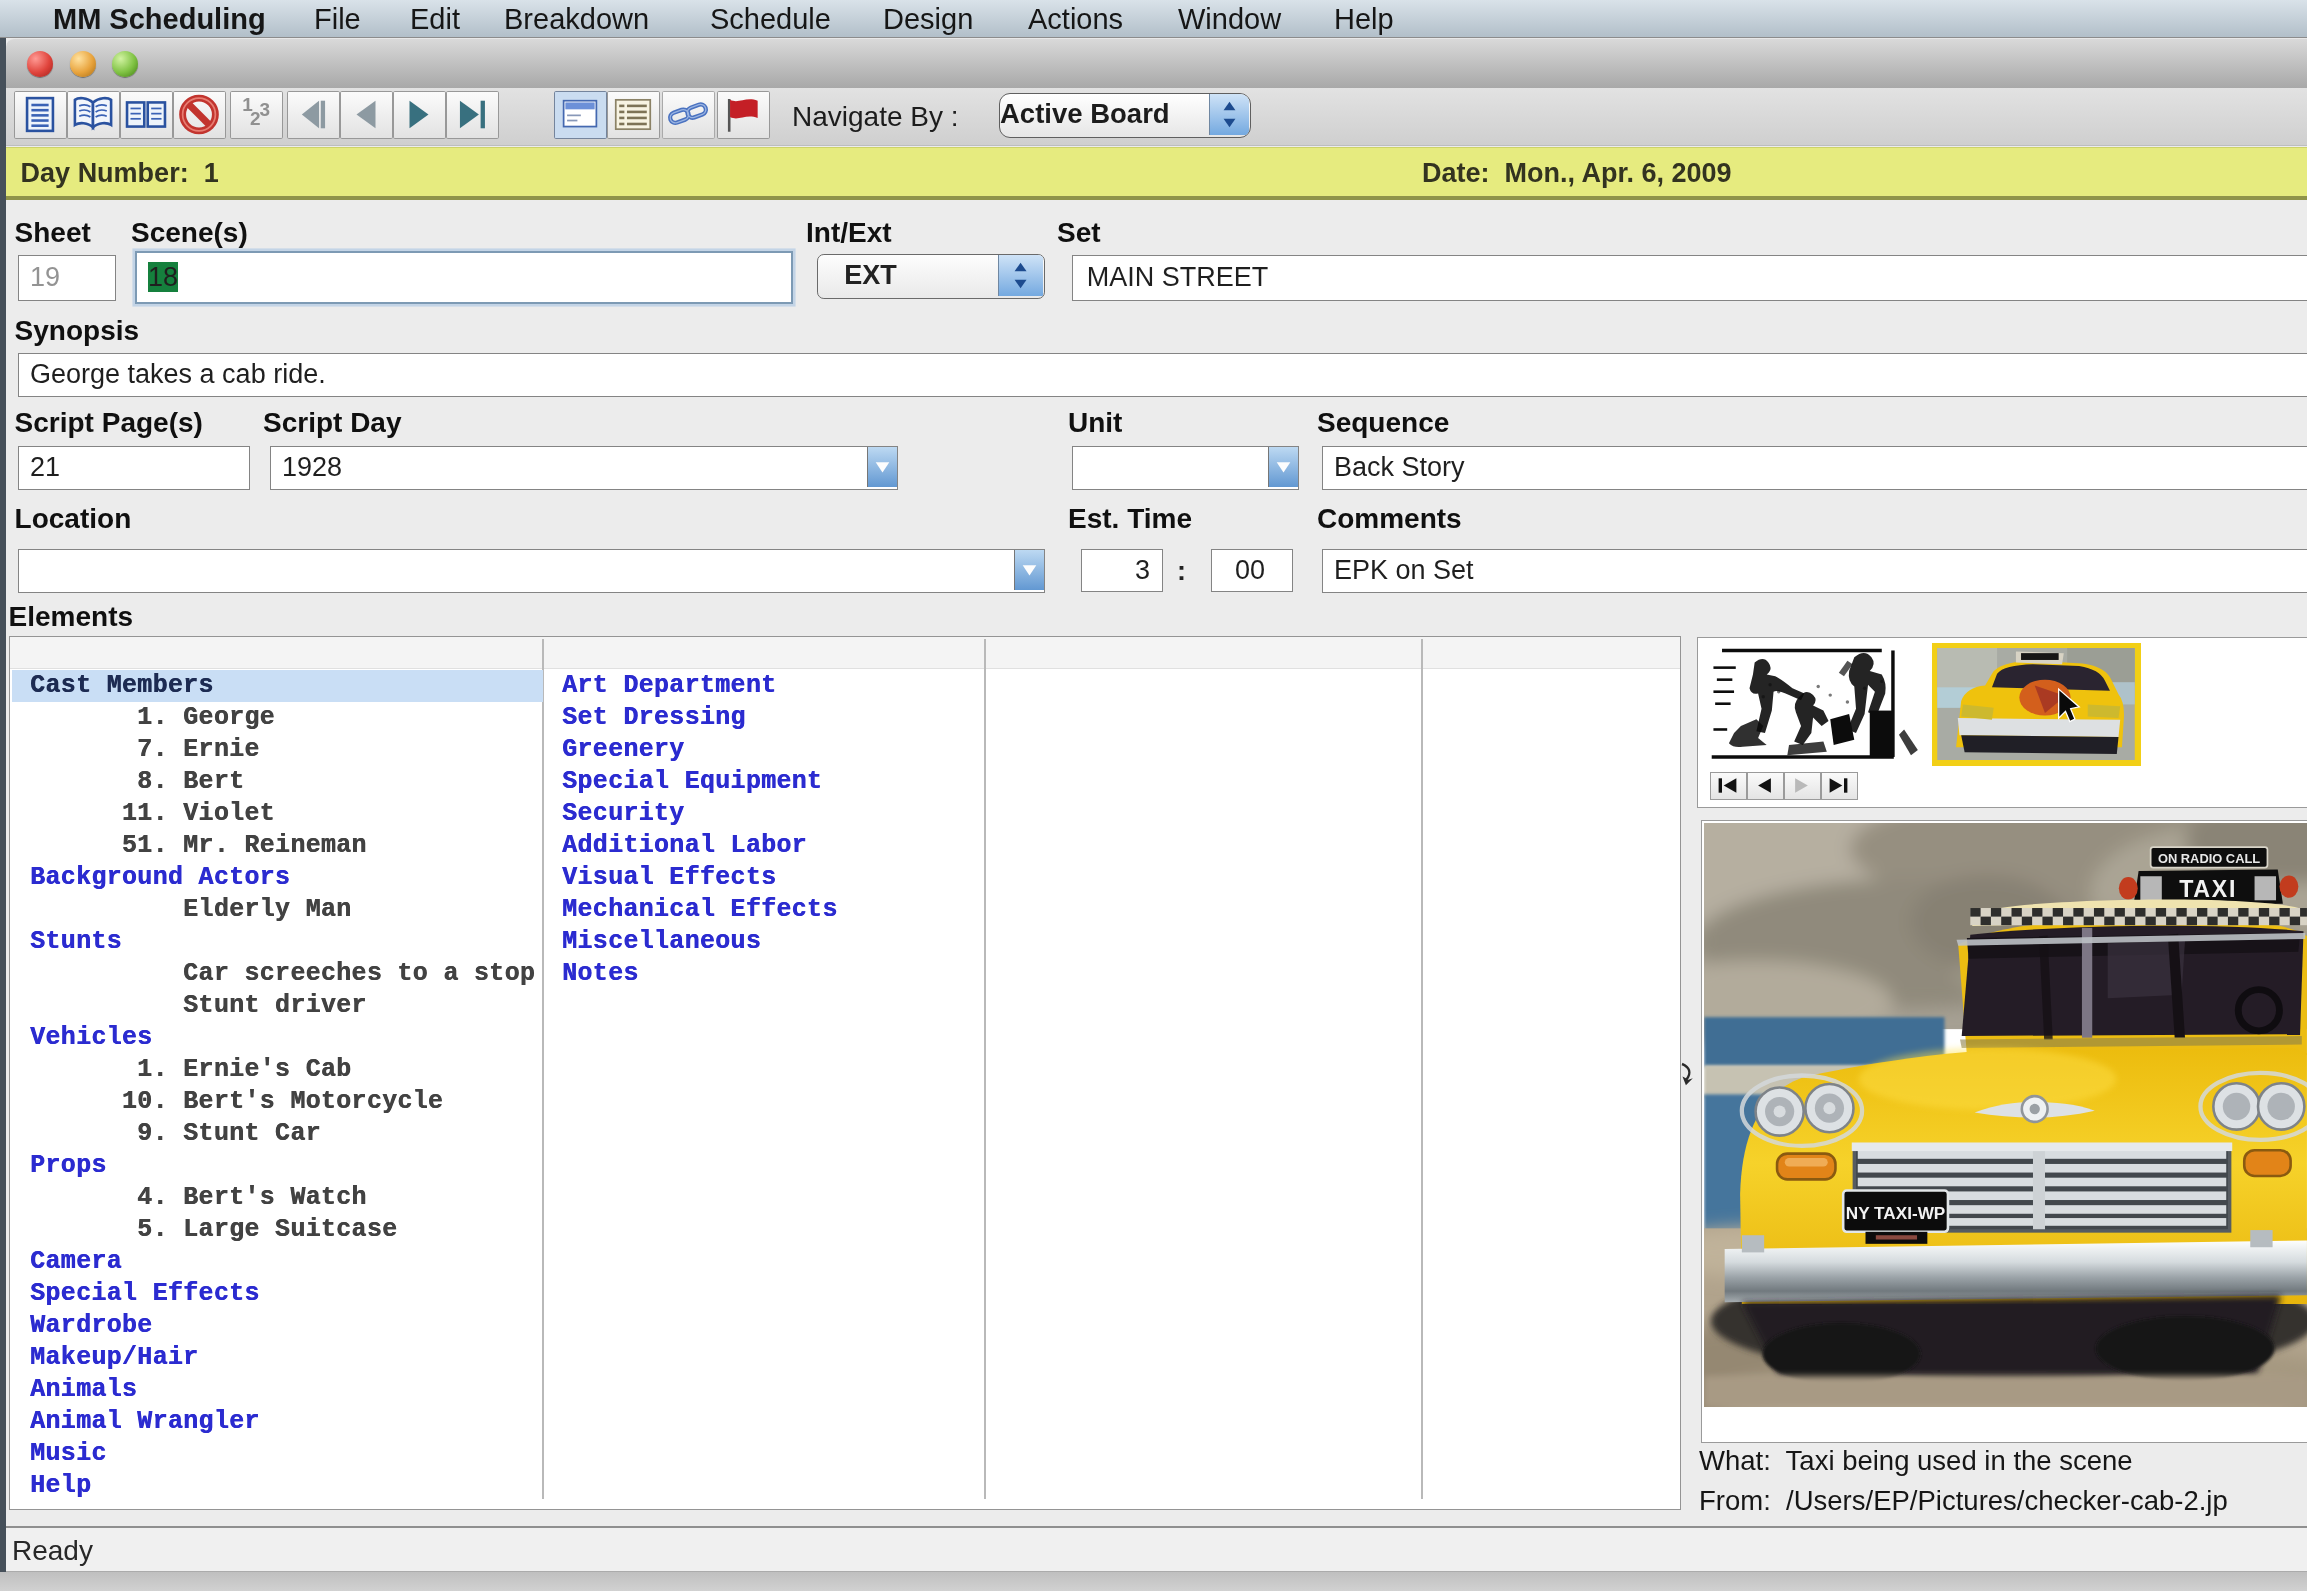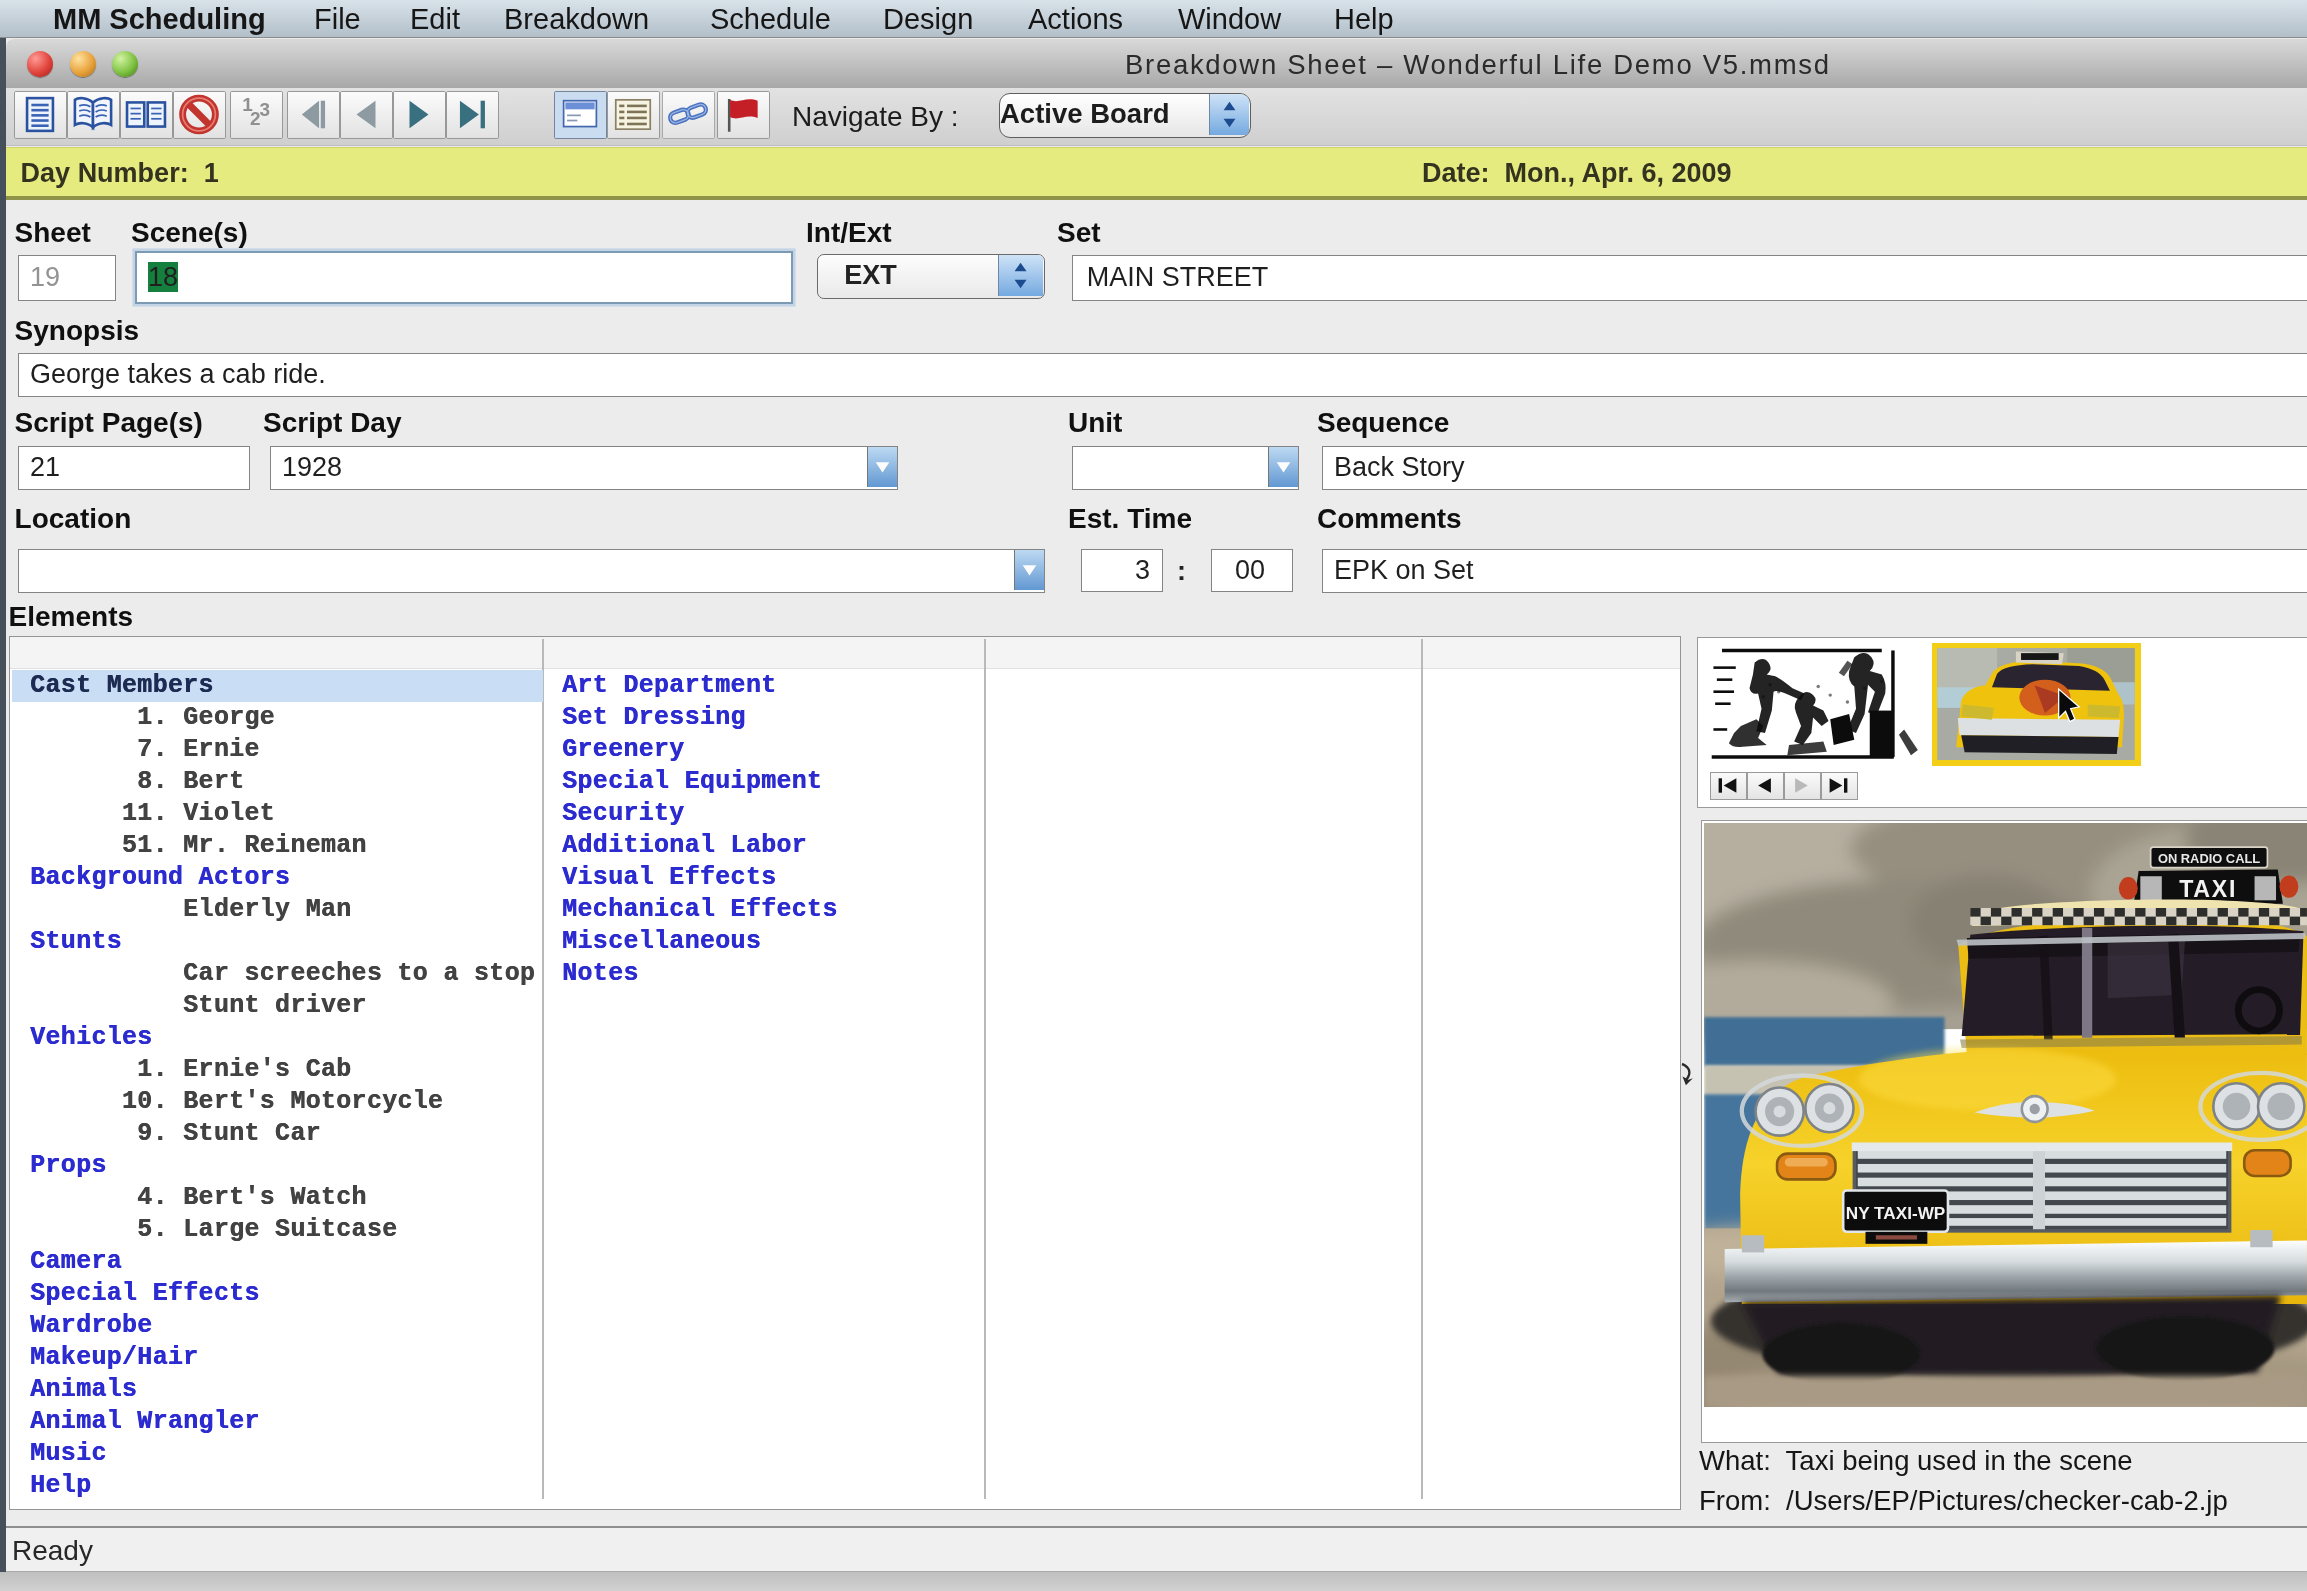--- a/index.html
+++ b/index.html
@@ -36,21 +36,20 @@
 
 <div class="abs" style="left:6px;top:38px;width:2301px;height:51px;
      background:linear-gradient(#d9d9d9,#a8a8a8);border-top:0.9px solid #e8e8e8;
      border-bottom:0.9px solid #6e6e6e;box-sizing:border-box;border-top-left-radius:8.6px;">
   <div class="abs" style="left:20.6px;top:12px;width:26px;height:26px;border-radius:50%;
        background:radial-gradient(circle at 8.6px 7.7px,#ff9a94,#e0443c 55%,#9f1f1a);box-shadow:0 0.9px 0.9px rgba(0,0,0,.4)"></div>
   <div class="abs" style="left:64px;top:12px;width:26px;height:26px;border-radius:50%;
        background:radial-gradient(circle at 8.6px 7.7px,#ffe2a0,#e8a33c 55%,#a86c12);box-shadow:0 0.9px 0.9px rgba(0,0,0,.4)"></div>
   <div class="abs" style="left:106px;top:12px;width:26px;height:26px;border-radius:50%;
        background:radial-gradient(circle at 8.6px 7.7px,#d2f3a2,#7fc243 55%,#3f7a12);box-shadow:0 0.9px 0.9px rgba(0,0,0,.4)"></div>
-  <div class="abs" style="left:1119px;top:10.3px;width:701px;text-align:center;font-size:27.5px;letter-spacing:1.7px;color:#2b2b2b;white-space:nowrap">Breakdown Sheet – Wonderful Life Demo V5.mmsd</div>
 </div>
 
 <div class="abs" id="toolbar" style="left:6px;top:88px;width:2301px;height:58px;
      background:linear-gradient(#e2e2e2,#cfcfcf);border-bottom:0.9px solid #bdbdbd;box-sizing:border-box;">
   <div class="tbtn" style="left:7.7px;top:2.6px">
     <svg width="50" height="45" viewBox="0 0 58 52">
         <rect x="14" y="7" width="30" height="38" fill="#eef4fb" stroke="#2a52a0" stroke-width="3"></rect>
     <g stroke="#3a62b5" stroke-width="3">
           <line x1="19" y1="15" x2="39" y2="15"></line>
           <line x1="19" y1="21" x2="39" y2="21"></line>

